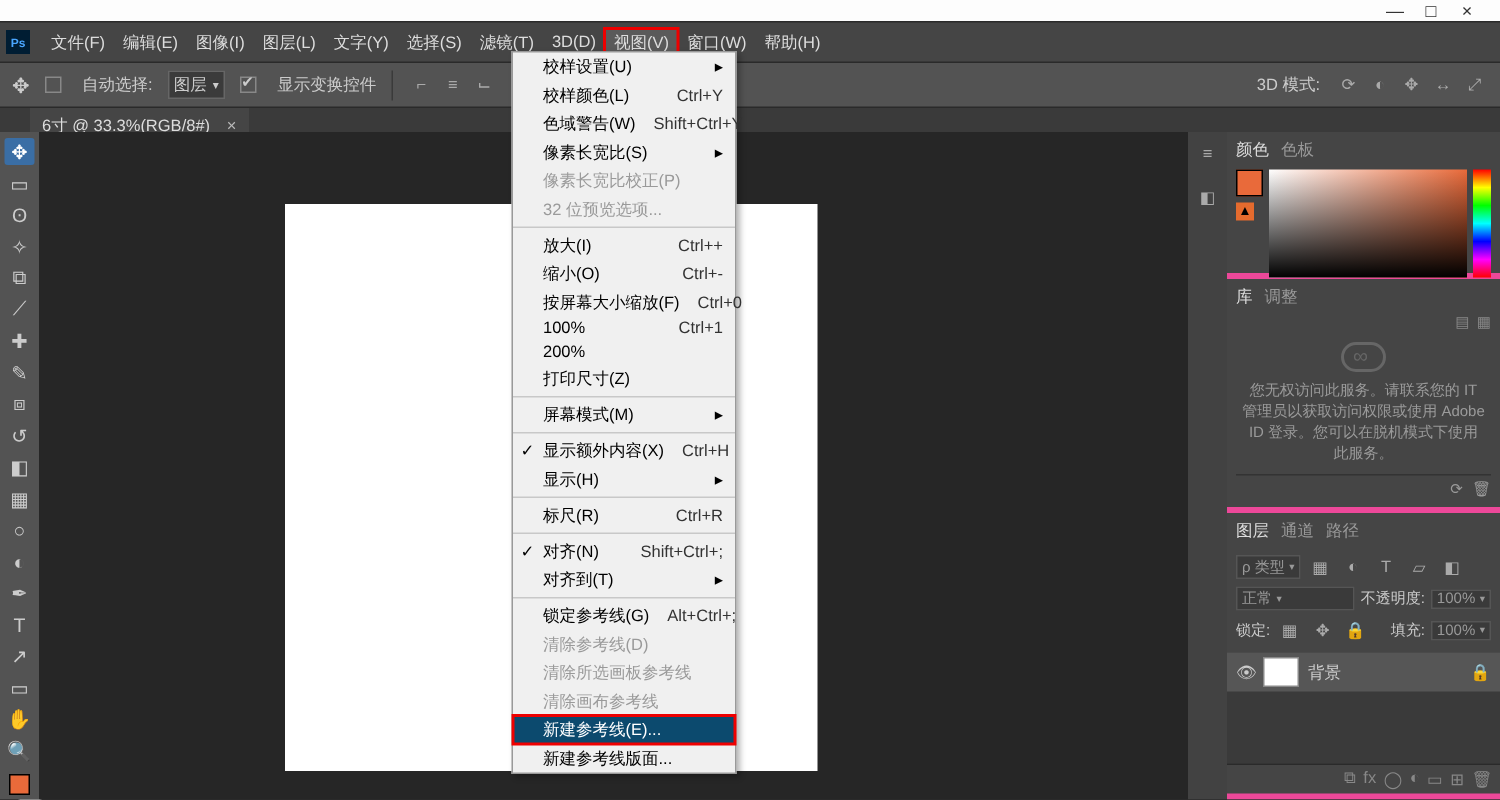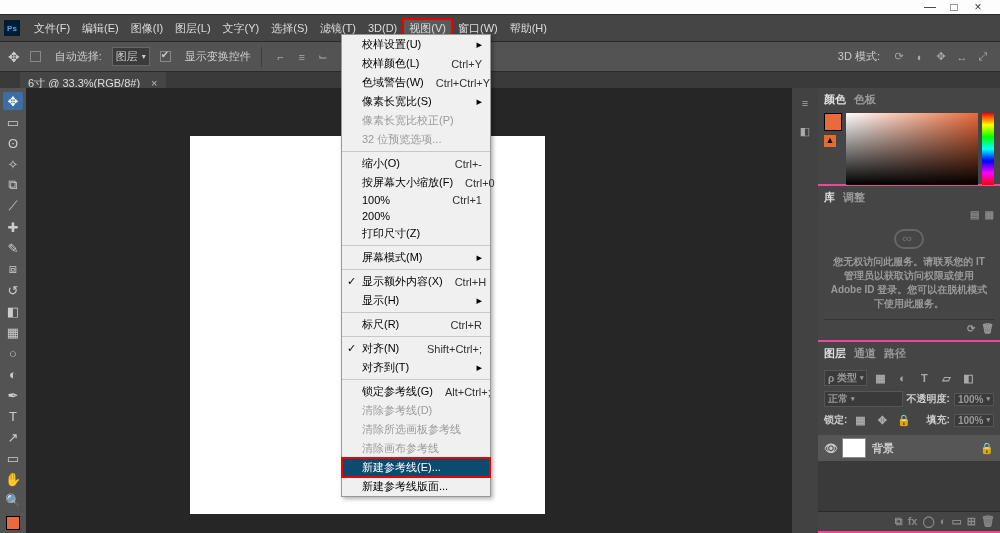--- a/index.html
+++ b/index.html
@@ -38,21 +38,21 @@
   .tool.active{background:#3a6ea5;color:#fff;}
   .colorswatch{width:14px;height:14px;background:#e96a3a;border:1px solid #000;position:relative;margin-top:4px;}
   .colorswatch::after{content:'';position:absolute;width:14px;height:14px;background:#fff;border:1px solid #000;left:5px;top:5px;z-index:-1;}
 
   .canvas-area{ flex:1; background:#262626; position:relative;}
   .canvas{ position:absolute; left:164px; top:48px; width:355px; height:378px; background:#fff;}
 
   .right-dock{ width:26px; background:#424242; display:flex;flex-direction:column;align-items:center;padding-top:6px;gap:10px;}
 
   .panels{ width:182px; background:#454545; display:flex; flex-direction:column;}
-  .panel{border-bottom:2px solid #ec4899; padding:4px 6px 6px 6px;font-weight:bold;}
+  .panel{border-bottom:4px solid #ec4899; padding:4px 6px 6px 6px;}
   .panel-tabs{display:flex;gap:8px;font-size:11px;margin-bottom:4px;}
   .panel-tabs span{color:#999;}
   .panel-tabs span.active{color:#ddd;}
 
   .color-panel{height:98px;}
   .swatch-row{display:flex;gap:4px;margin-top:6px;align-items:flex-start;}
   .fg{width:18px;height:18px;background:#e96a3a;border:1px solid #000;}
   .picker{flex:1;height:72px;background:linear-gradient(to bottom, rgba(0,0,0,0), #000), linear-gradient(to right,#fff,#e96a3a);position:relative;}
   .hue{width:12px;height:72px;background:linear-gradient(#f00,#ff0,#0f0,#0ff,#00f,#f0f,#f00);}
   .warn{width:12px;height:12px;background:#e56b2e;font-size:9px;color:#000;text-align:center;margin-top:4px;}
@@ -293,33 +293,37 @@
   <div class="row">
       <span>校样设置(U)</span>
       <span class="sub">▸</span>
     </div>
   <div class="row">
       <span>校样颜色(L)</span>
       <span class="sc">Ctrl+Y</span>
     </div>
   <div class="row">
       <span>色域警告(W)</span>
-      <span class="sc">Ctrl+Ctrl+Y</span>
+      <span class="sc">Shift+Ctrl+Y</span>
     </div>
   <div class="row">
       <span>像素长宽比(S)</span>
       <span class="sub">▸</span>
     </div>
   <div class="row disabled">
       <span>像素长宽比校正(P)</span>
     </div>
   <div class="row disabled">
       <span>32 位预览选项...</span>
     </div>
   <hr>
+  <div class="row">
+      <span>放大(I)</span>
+      <span class="sc">Ctrl++</span>
+    </div>
   <div class="row">
       <span>缩小(O)</span>
       <span class="sc">Ctrl+-</span>
     </div>
   <div class="row">
       <span>按屏幕大小缩放(F)</span>
       <span class="sc">Ctrl+0</span>
     </div>
   <div class="row">
       <span>100%</span>

